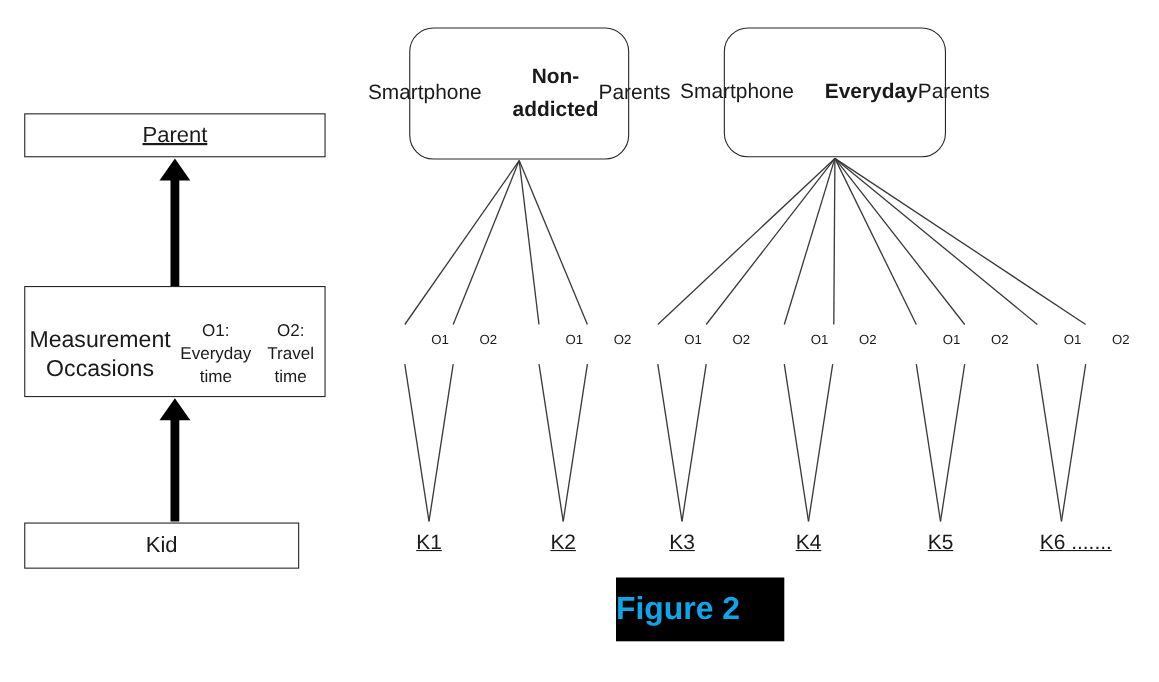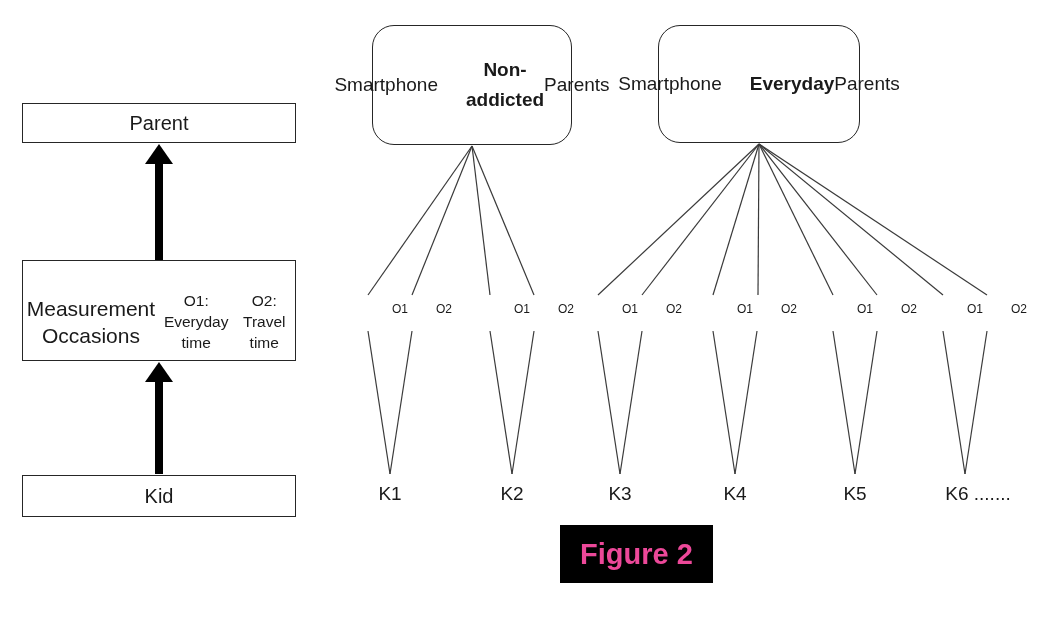--- a/index.html
+++ b/index.html
@@ -25,23 +25,23 @@
   .box {
     position: absolute;
     box-sizing: border-box;
     background: #ffffff;
     border: 1.5px solid #262626;
     display: flex;
     align-items: center;
     justify-content: center;
     text-align: center;
   }
-  .parent-box   { left: 22px;  top: 103px; width: 274px; height: 40px;  font-size: 20px; }
-  .kid-box      { left: 22px;  top: 475px; width: 274px; height: 42px;  font-size: 20px; }
-  .measure-box  { left: 22px;  top: 260px; width: 274px; height: 101px; justify-content: flex-end; padding-top: 22px; }
+  .parent-box   { left: 22px;  top: 103px; width: 274px; height: 40px;  font-size: 20px; text-decoration: underline; }
+  .kid-box      { left: 22px;  top: 475px; width: 250px; height: 42px;  font-size: 20px; }
+  .measure-box  { left: 22px;  top: 260px; width: 274px; height: 101px; justify-content: flex-start; padding-top: 22px; }
   .measure-title { font-size: 21px; line-height: 27px; }
   .measure-sub   { font-size: 15.5px; line-height: 21px; }
   .group-box {
     border-radius: 22px;
     font-size: 19px;
     line-height: 30px;
   }
   .group-box .bold-line { font-weight: bold; margin-left: 28px; }
   .group-nonaddicted { left: 372px; top: 25px; width: 200px; height: 120px; }
   .group-addicted    { left: 658px; top: 25px; width: 202px; height: 118px; }
@@ -52,34 +52,34 @@
     font-size: 12px;
     white-space: nowrap;
     margin-left: 32px;
   }
   .klabel {
     position: absolute;
     top: 483px;
     transform: translateX(-50%);
     font-size: 19px;
     white-space: nowrap;
+    text-decoration: underline;
   }
   .caption {
     position: absolute;
     left: 560px;
     top: 525px;
     width: 153px;
     height: 58px;
     background: #000000;
-    color: #ec4899;
+    color: #0ea5e9;
     font-weight: bold;
     font-size: 29px;
     display: flex;
     align-items: center;
-    justify-content: center;
   }
 </style>
 </head>
 <body>
 
 <div class="canvas">
 
   <svg class="lines-layer" viewBox="0 0 1054 620" xmlns="http://www.w3.org/2000/svg">
 
     <g>

